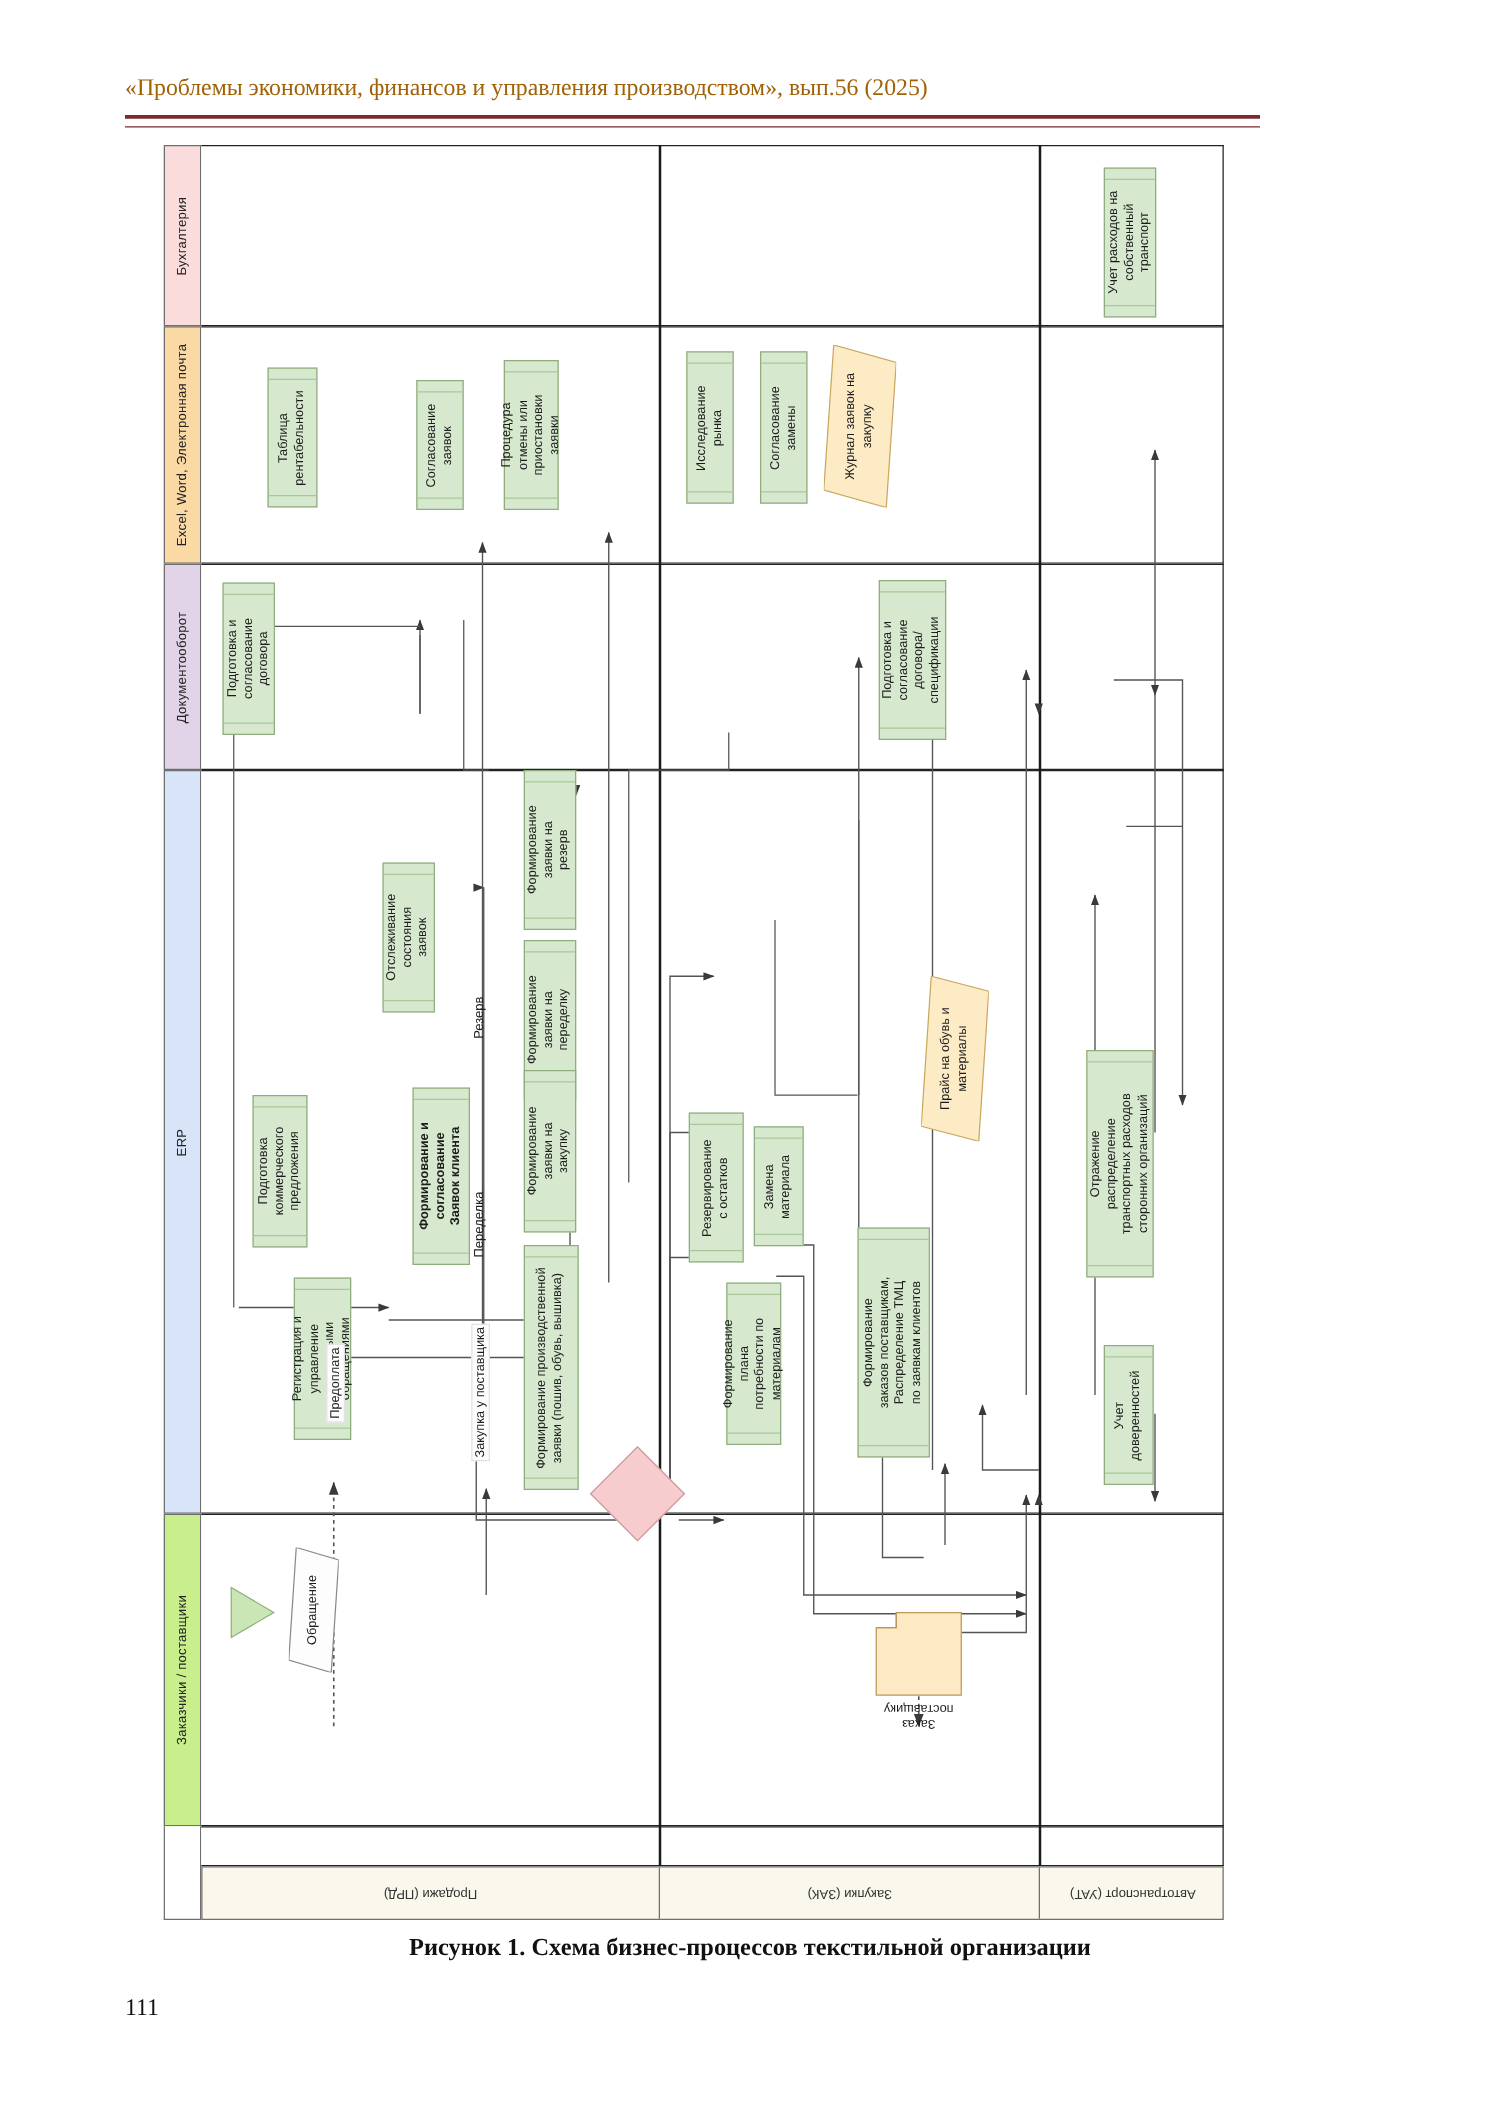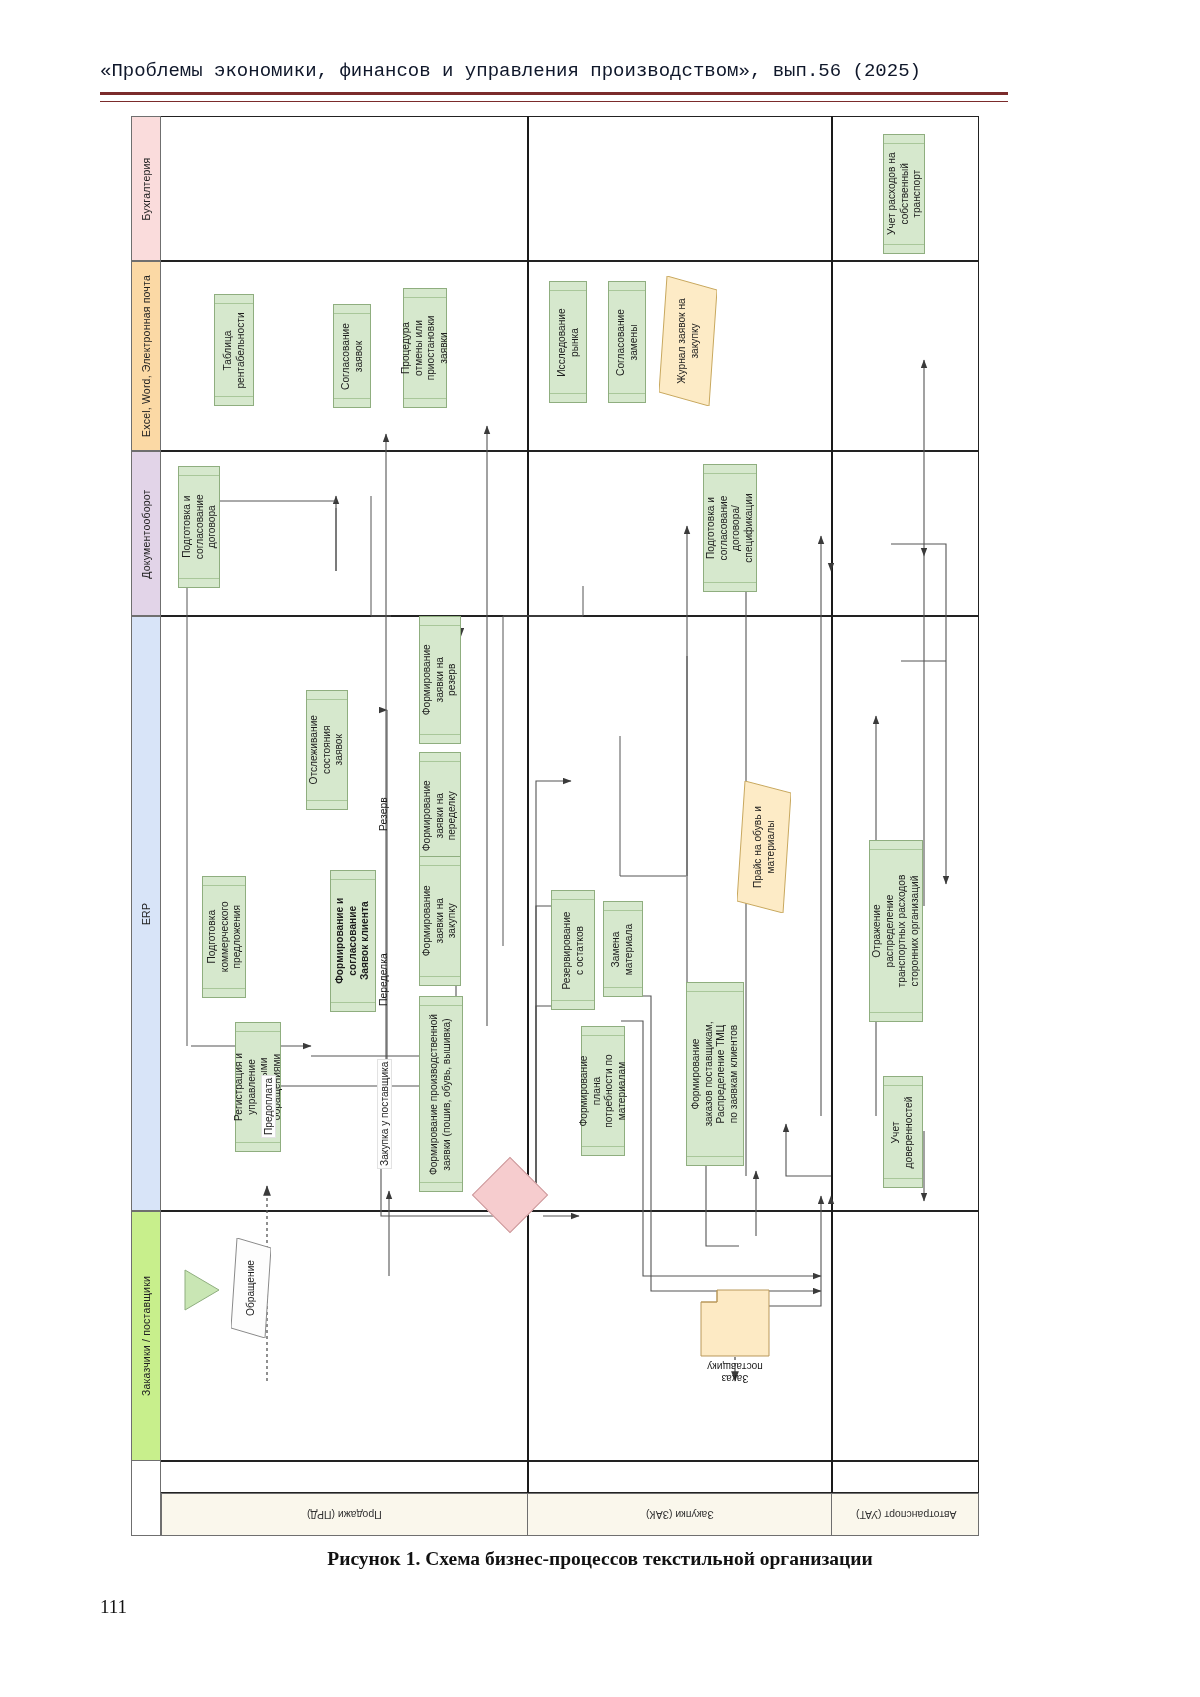--- a/index.html
+++ b/index.html
@@ -1,20 +1,20 @@
 <!DOCTYPE html>
 <html><head>
 <meta charset="utf-8">
 <style>
   html,body{margin:0;padding:0;background:#ffffff;}
   body{width:1200px;height:1697px;position:relative;font-family:"Liberation Sans",sans-serif;}
 
   
   #page-header{position:absolute;left:100px;top:60px;width:910px;}
-  #journal-title{font-family:Liberation Mono, monospace;font-size:19px;color:#0f172a;white-space:nowrap;}
+  #journal-title{font-family:Liberation Serif, serif;font-size:19px;color:#a16207;white-space:nowrap;}
   #header-rule{position:absolute;left:100px;top:92px;width:908px;height:6px;
                border-top:3px solid #7b2b2b;border-bottom:1px solid #7b2b2b;}
 
   
   #figure-caption{position:absolute;left:0;top:1548px;width:1200px;text-align:center;
       font-family:"Liberation Serif",serif;font-weight:bold;font-size:19.5px;color:#111;}
   #page-number{position:absolute;left:100px;top:1596px;font-family:"Liberation Serif",serif;font-size:19px;color:#111;}
 
   
   #diagram{position:absolute;left:131px;top:116px;width:848px;height:1420px;}

